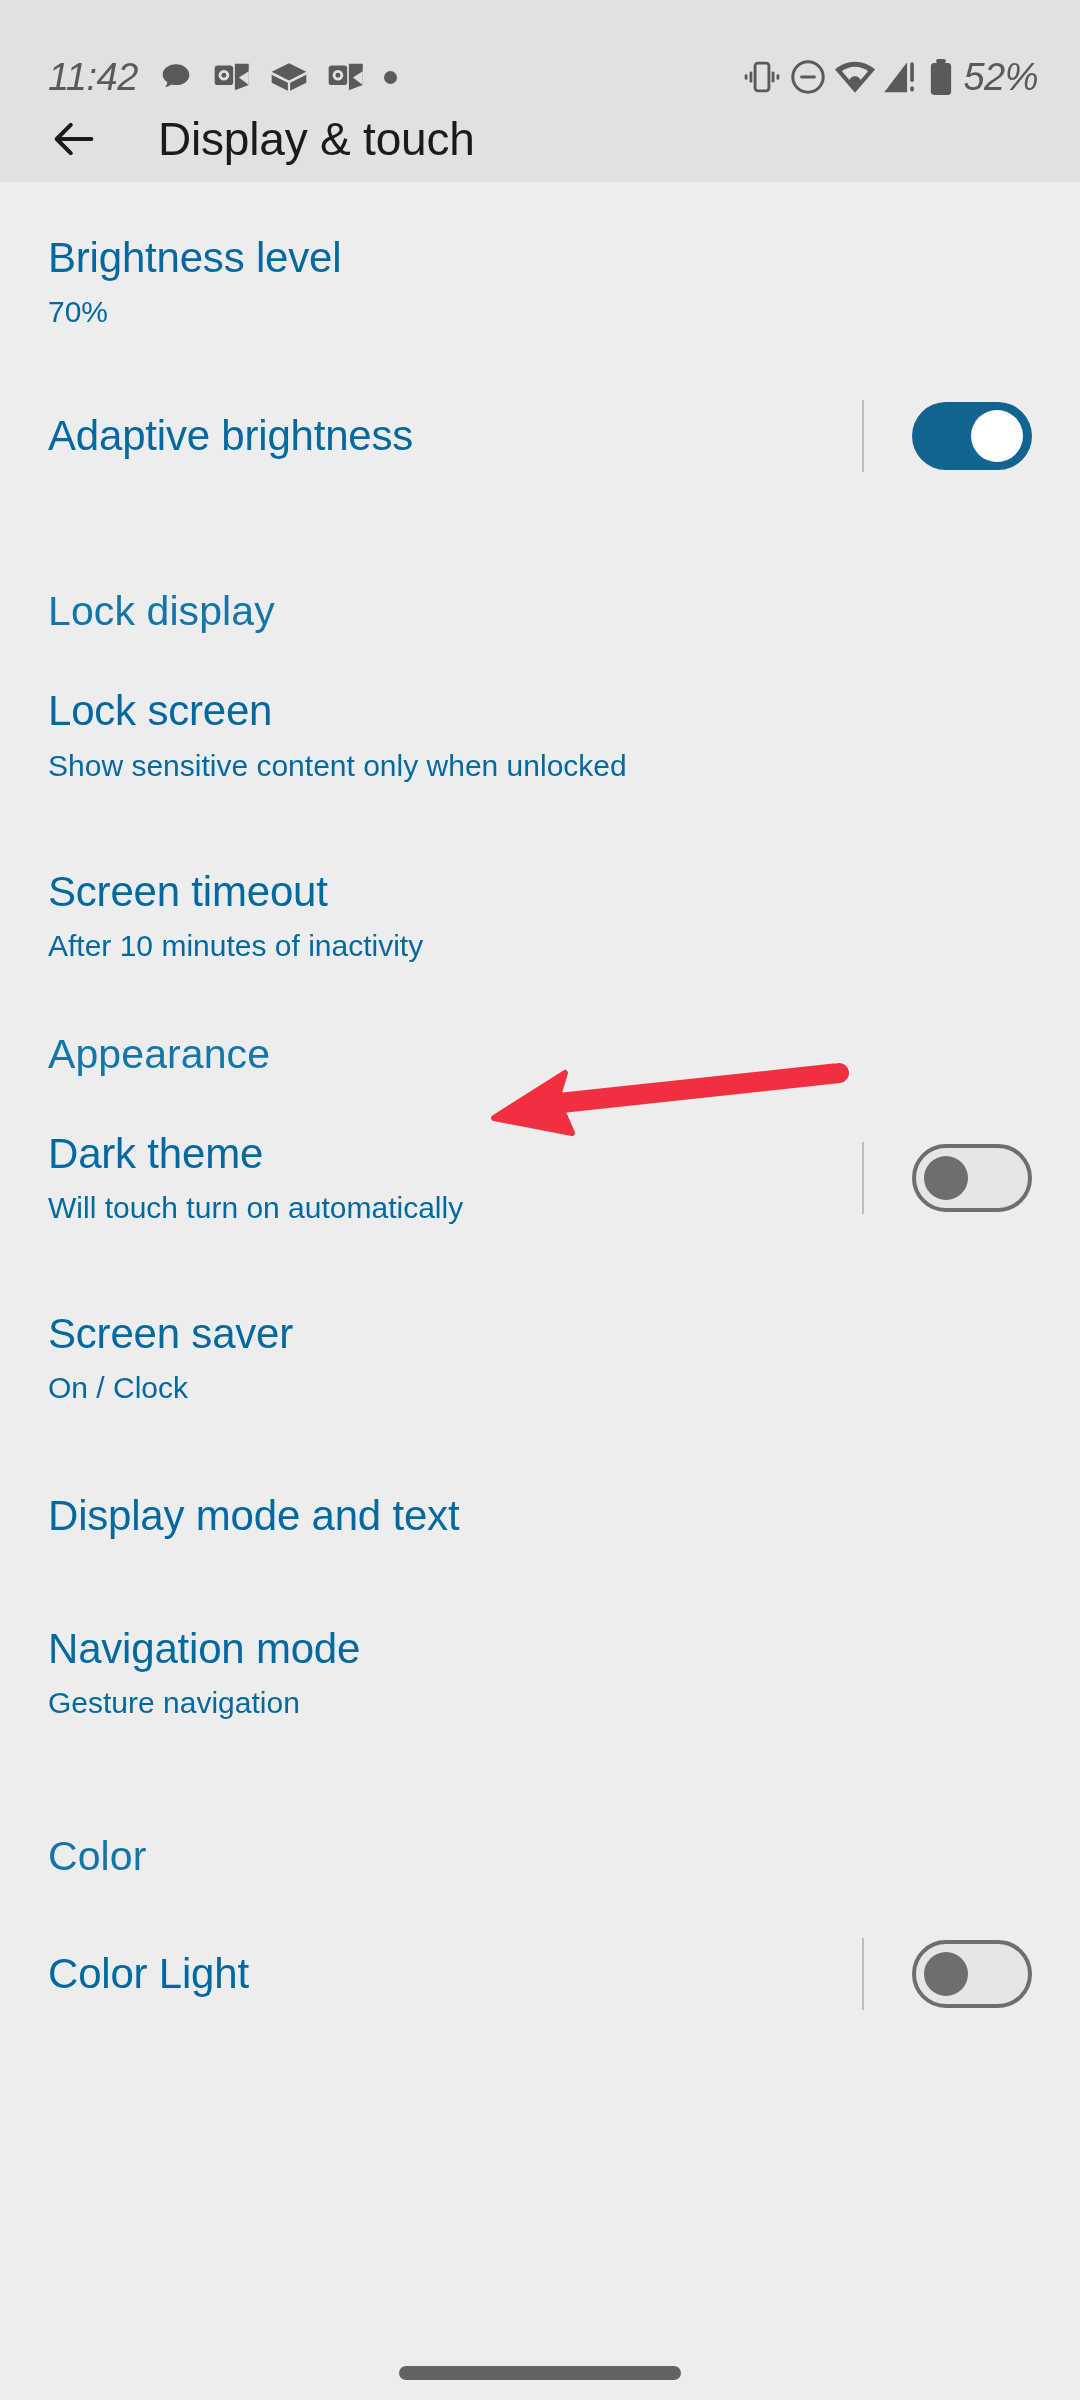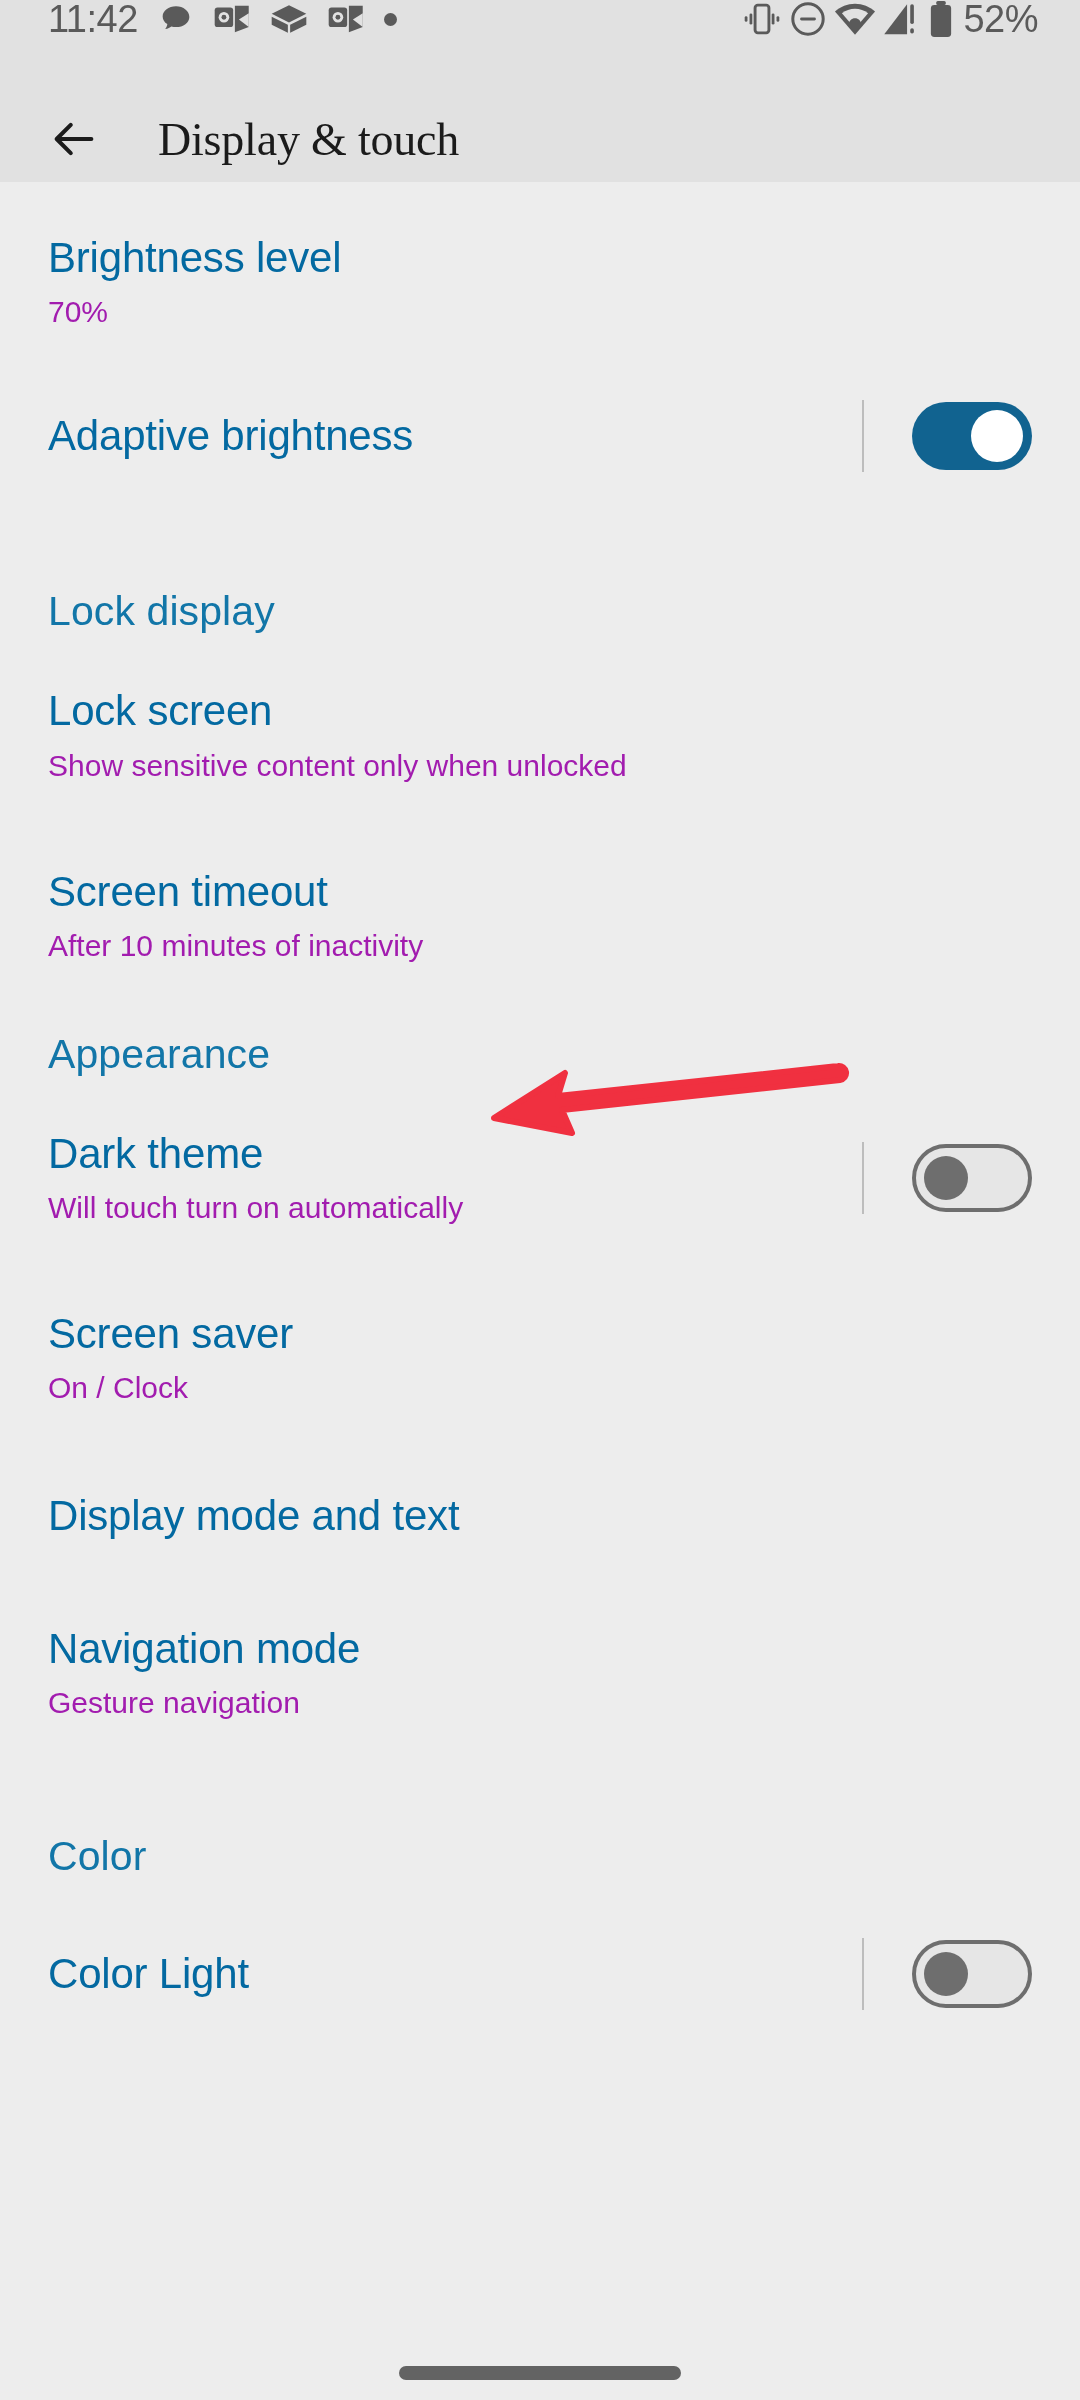--- a/index.html
+++ b/index.html
@@ -15,23 +15,24 @@
     background: #ececec;
     position: relative;
     -webkit-font-smoothing: antialiased;
   }
 
   
   .status-bar {
     height: 96px;
     background: #e1e1e1;
     display: flex;
-    align-items: flex-start;
+    align-items: flex-end;
     padding: 0 42px 0 48px;
     position: relative;
+    font-style: italic;
   }
   .status-left {
     display: flex;
     align-items: center;
     gap: 20px;
   }
   .status-clock {
     font-size: 38px;
     color: #5a5a5a;
     font-weight: 500;
@@ -61,21 +62,20 @@
     display: block;
   }
 
   
   .app-bar {
     height: 86px;
     background: #e1e1e1;
     display: flex;
     align-items: center;
     padding: 0 48px;
-    font-family: Liberation Serif, serif;
   }
   .back-btn {
     width: 62px;
     height: 62px;
     display: flex;
     align-items: center;
     justify-content: flex-start;
     cursor: pointer;
   }
   .app-title {
@@ -104,21 +104,21 @@
 
   .row-title {
     font-size: 42px;
     color: #0369a1;
     font-weight: 400;
     line-height: 1.15;
     letter-spacing: -0.2px;
   }
   .row-sub {
     font-size: 30px;
-    color: #a21caf;
+    color: #0369a1;
     margin-top: 12px;
     line-height: 1.2;
   }
 
   .section-head {
     font-size: 41px;
     color: #1276a8;
     font-weight: 500;
     padding: 0 48px;
     letter-spacing: 0.1px;

